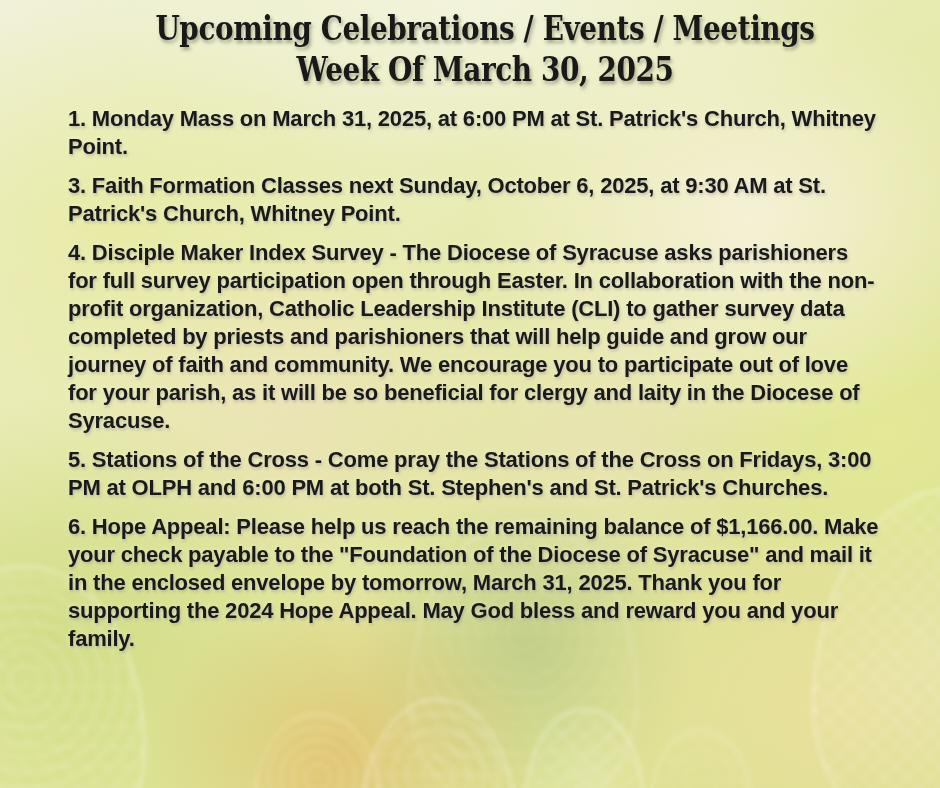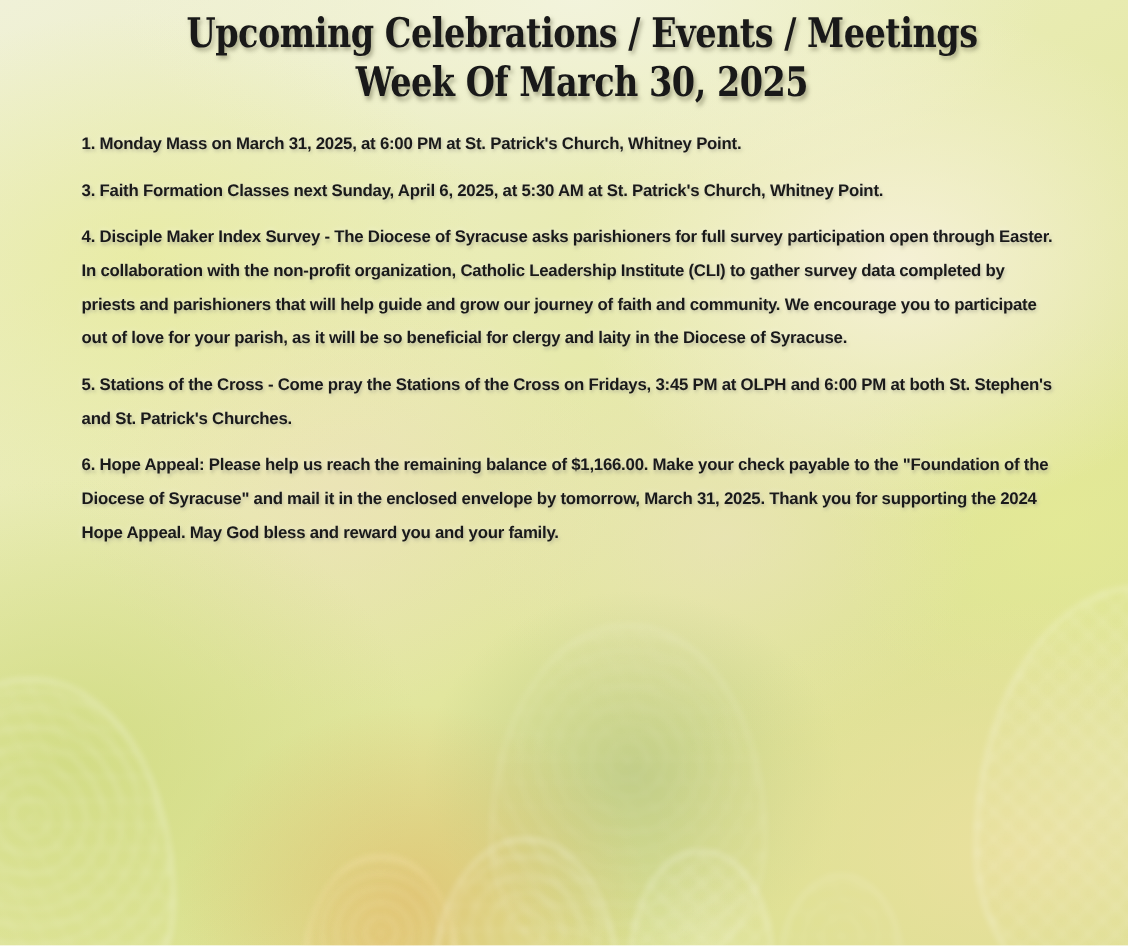--- a/index.html
+++ b/index.html
@@ -81,21 +81,21 @@
     letter-spacing:-0.5px;
     text-shadow:2px 3px 4px rgba(110,110,80,0.55);
     white-space:nowrap;
   }
 
   .item {
     margin:0 0 11px 0;
     max-width:812px;
     color:#1a1a1a;
     font-weight:bold;
-    font-size:14px;
+    font-size:22px;
     line-height:28px;
     letter-spacing:-0.2px;
     text-shadow:
       1px 2px 3px rgba(120,120,90,0.40),
       0 0 5px rgba(255,255,255,0.55);
   }
 </style>
 </head>
 <body>
 
@@ -111,19 +111,19 @@
   <div class="egg egg-bottom-c3 faint"></div>
   <div class="egg lattice egg-right-large"></div>
 
   <div class="content">
     <h1 class="title">
       <div class="title-line">Upcoming Celebrations / Events / Meetings</div>
       <div class="title-line">Week Of March 30, 2025</div>
     </h1>
 
     <p class="item">1. Monday Mass on March 31, 2025, at 6:00 PM at St. Patrick's Church, Whitney Point.</p>
-    <p class="item">3. Faith Formation Classes next Sunday, April 6, 2025, at 5:30 AM at St. Patrick's Church, Whitney Point.</p>
+    <p class="item">3. Faith Formation Classes next Sunday, October 6, 2025, at 9:30 AM at St. Patrick's Church, Whitney Point.</p>
     <p class="item">4. Disciple Maker Index Survey - The Diocese of Syracuse asks parishioners for full survey participation open through Easter. In collaboration with the non-profit organization, Catholic Leadership Institute (CLI) to gather survey data completed by priests and parishioners that will help guide and grow our journey of faith and community. We encourage you to participate out of love for your parish, as it will be so beneficial for clergy and laity in the Diocese of Syracuse.</p>
-    <p class="item">5. Stations of the Cross - Come pray the Stations of the Cross on Fridays, 3:45 PM at OLPH and 6:00 PM at both St. Stephen's and St. Patrick's Churches.</p>
+    <p class="item">5. Stations of the Cross - Come pray the Stations of the Cross on Fridays, 3:00 PM at OLPH and 6:00 PM at both St. Stephen's and St. Patrick's Churches.</p>
     <p class="item">6. Hope Appeal: Please help us reach the remaining balance of $1,166.00. Make your check payable to the "Foundation of the Diocese of Syracuse" and mail it in the enclosed envelope by tomorrow, March 31, 2025. Thank you for supporting the 2024 Hope Appeal. May God bless and reward you and your family.</p>
   </div>
 
 </div>
 
 </body></html>

